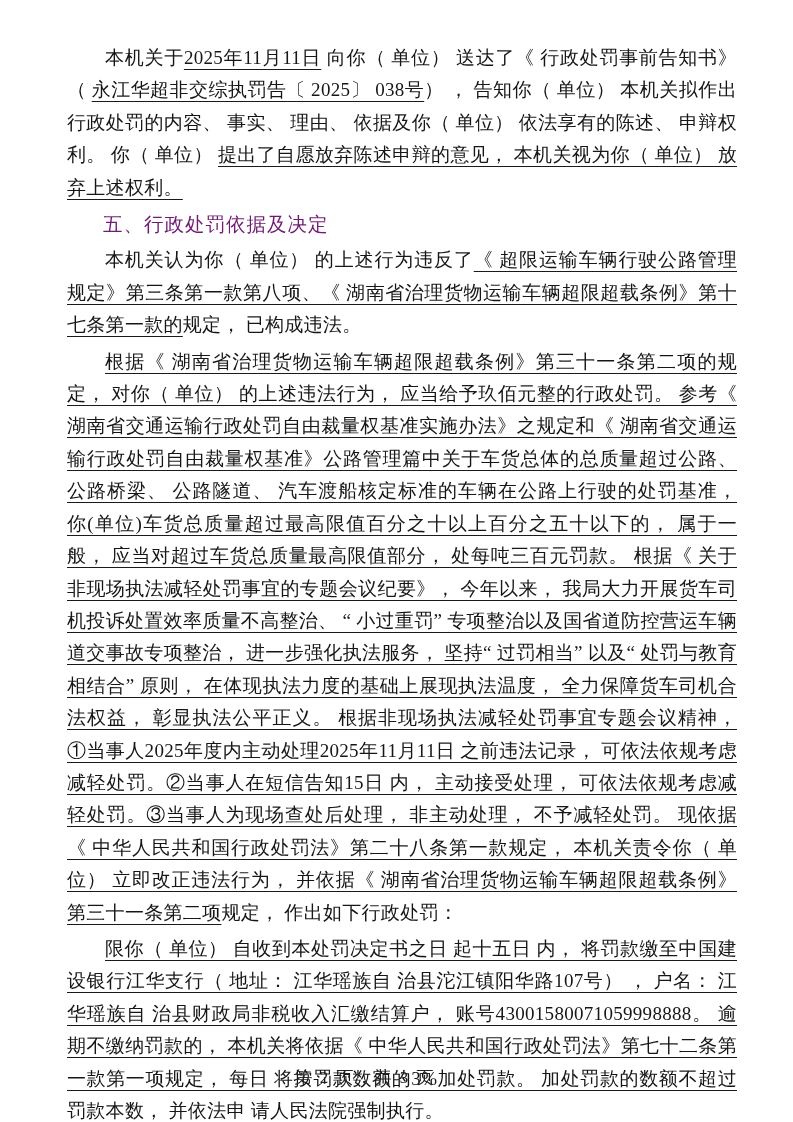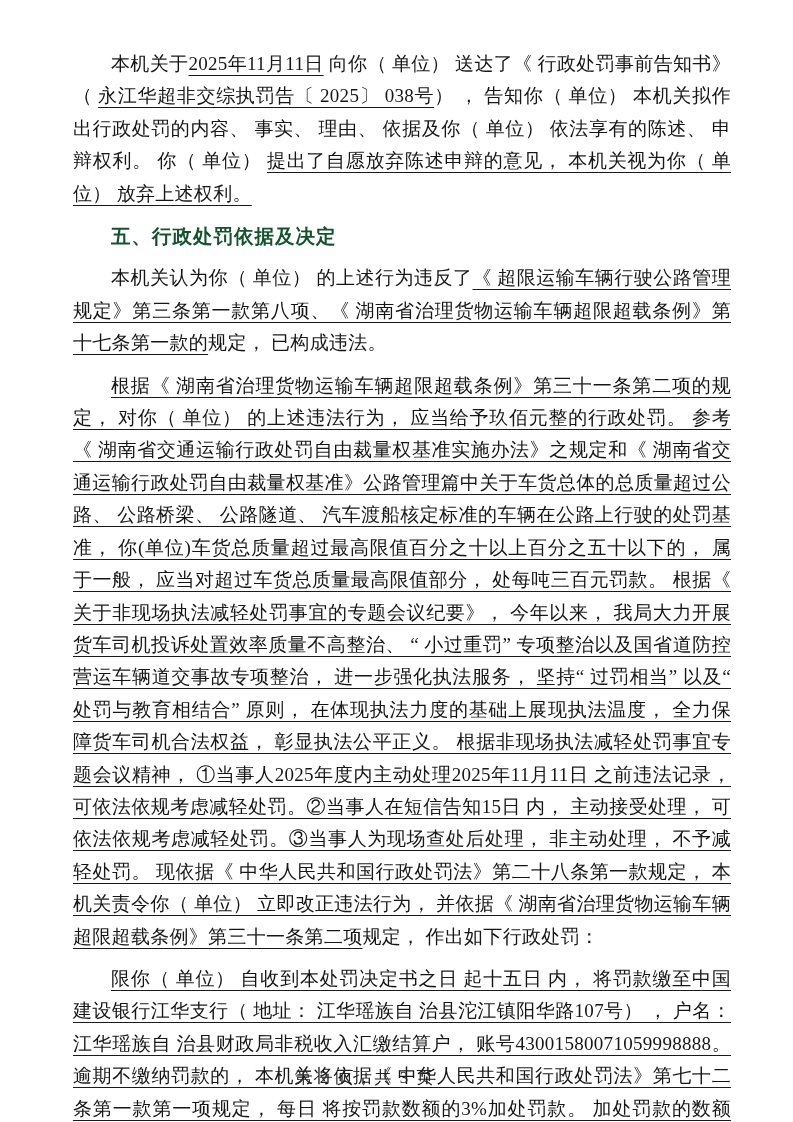--- a/index.html
+++ b/index.html
@@ -16,37 +16,37 @@
     color: #161616;
     font-family: "Liberation Serif", "DejaVu Serif", serif;
   }
   .content {
     position: absolute;
     left: 63px;
     top: 38px;
     width: 678px;
   }
   .para {
-    margin: 10px;
+    margin: 4px;
     font-size: 19px;
     line-height: 32.4px;
     text-align: justify;
     text-justify: inter-ideograph;
     text-indent: 2em;
     letter-spacing: 0.3px;
   }
   .heading {
-    margin: 9px;
+    margin: 1px;
     font-size: 19.5px;
     line-height: 32.4px;
     text-indent: 2em;
-    font-weight: 700;
+    font-weight: 400;
     font-family: "Liberation Sans", "DejaVu Sans", sans-serif;
     letter-spacing: 1px;
-    color: #14532d;
+    color: #701a75;
   }
   .u {
     text-decoration: underline;
     text-underline-offset: 5px;
     text-decoration-thickness: 1px;
     text-decoration-color: #1a1a1a;
   }
   .footer {
     position: absolute;
     left: 8px;

